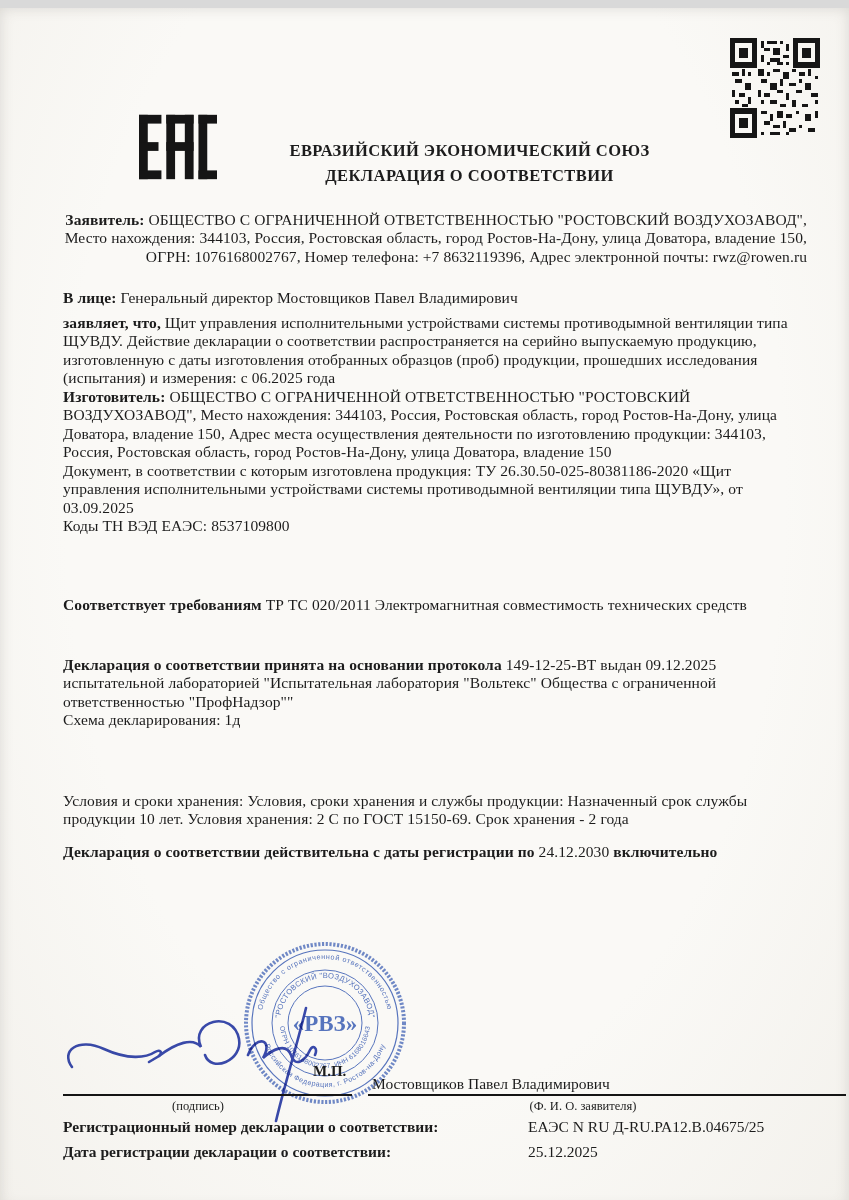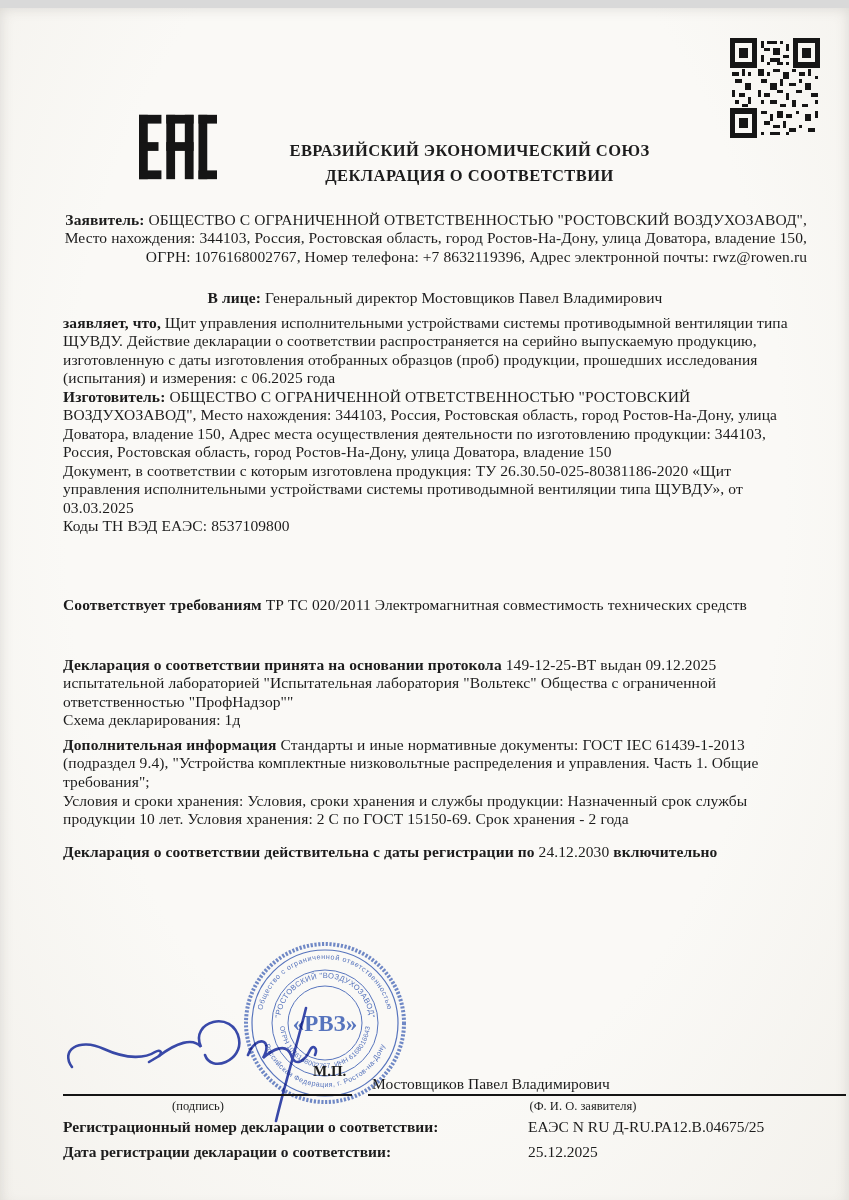--- a/index.html
+++ b/index.html
@@ -126,38 +126,37 @@
       <rect x="13" y="27" width="3" height="1"></rect>
         <rect x="18" y="27" width="1" height="1"></rect>
     </svg>
   </div>
 
   <p class="hdr" style="top:133px;">ЕВРАЗИЙСКИЙ ЭКОНОМИЧЕСКИЙ СОЮЗ</p>
   <p class="hdr" style="top:158px;">ДЕКЛАРАЦИЯ О СООТВЕТСТВИИ</p>
 
   <p class="para" style="top:203px;text-align:right;"><b>Заявитель:</b> <span>ОБЩЕСТВО С ОГРАНИЧЕННОЙ ОТВЕТСТВЕННОСТЬЮ "РОСТОВСКИЙ ВОЗДУХОЗАВОД", Место нахождения: 344103, Россия, Ростовская область, город Ростов-На-Дону, улица Доватора, владение 150, ОГРН: 1076168002767, Номер телефона: +7 8632119396, Адрес электронной почты: rwz@rowen.ru</span></p>
 
-  <p class="para" style="top:281px;text-align:center;"><b>В лице:</b> <span>Генеральный директор Мостовщиков Павел Владимирович</span></p>
+  <p class="para" style="top:281px;"><b>В лице:</b> <span>Генеральный директор Мостовщиков Павел Владимирович</span></p>
 
   <p class="para" style="top:306px;"><b>заявляет, что,</b> <span>Щит управления исполнительными устройствами системы противодымной вентиляции типа ЩУВДУ. Действие декларации о соответствии распространяется на серийно выпускаемую продукцию, изготовленную с даты изготовления отобранных образцов (проб) продукции, прошедших исследования (испытания) и измерения: с 06.2025 года</span></p>
 
   <p class="para" style="top:380px;"><b>Изготовитель:</b> <span>ОБЩЕСТВО С ОГРАНИЧЕННОЙ ОТВЕТСТВЕННОСТЬЮ "РОСТОВСКИЙ ВОЗДУХОЗАВОД", Место нахождения: 344103, Россия, Ростовская область, город Ростов-На-Дону, улица Доватора, владение 150, Адрес места осуществления деятельности по изготовлению продукции: 344103, Россия, Ростовская область, город Ростов-На-Дону, улица Доватора, владение 150</span></p>
 
-  <p class="para" style="top:454px;">Документ, в соответствии с которым изготовлена продукция: ТУ 26.30.50-025-80381186-2020 «Щит управления исполнительными устройствами системы противодымной вентиляции типа ЩУВДУ», от 03.03.2025</p>
+  <p class="para" style="top:454px;">Документ, в соответствии с которым изготовлена продукция: ТУ 26.30.50-025-80381186-2020 «Щит управления исполнительными устройствами системы противодымной вентиляции типа ЩУВДУ», от 03.09.2025</p>
 
   <p class="para" style="top:509px;">Коды ТН ВЭД ЕАЭС: 8537109800</p>
 
 
   <p class="para" style="top:588px;"><b>Соответствует требованиям</b> <span>ТР ТС 020/2011 Электромагнитная совместимость технических средств</span></p>
 
   <p class="para" style="top:648px;"><b>Декларация о соответствии принята на основании протокола</b> <span>149-12-25-ВТ выдан 09.12.2025 испытательной лабораторией "Испытательная лаборатория "Вольтекс" Общества с ограниченной ответственностью "ПрофНадзор""</span></p>
 
   <p class="para" style="top:703px;">Схема декларирования: 1д</p>
 
-  <p class="para" style="top:728px;"><b>Дополнительная информация</b> <span>Стандарты и иные нормативные документы: ГОСТ IEC 61439-1-2013 (подраздел 9.4), "Устройства комплектные низковольтные распределения и управления. Часть 1. Общие требования";</span></p>
 
   <p class="para" style="top:784px;">Условия и сроки хранения: Условия, сроки хранения и службы продукции: Назначенный срок службы продукции 10 лет. Условия хранения: 2 С по ГОСТ 15150-69. Срок хранения - 2 года</p>
 
   <p class="para" style="top:835px;"><b>Декларация о соответствии действительна с даты регистрации по</b> <span>24.12.2030</span> <b>включительно</b></p>
 
   <div class="sign-wrap">
     <svg viewBox="0 0 330 130" width="330" height="130" fill="none" stroke="#3a4bb0" stroke-width="2.6" stroke-linecap="round">
       <path d="M14,66 C2,50 20,36 46,48 C70,59 88,57 97,51 C102,48 105,51 101,55 L91,61"></path>
       <path d="M101,55 C118,42 135,36 143,46 C131,20 175,8 181,38 C185,60 153,72 147,54"></path>
       <path d="M190,54 C198,33 216,38 205,57 C214,49 228,41 233,54 C237,67 247,60 252,49 C255,43 260,47 257,54"></path>

